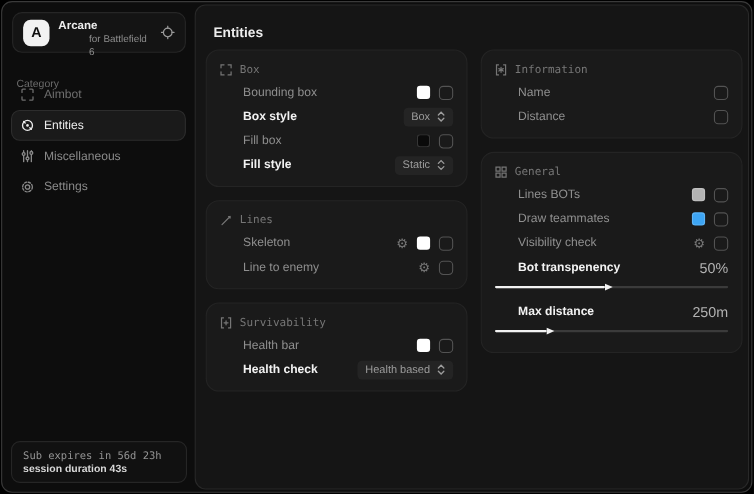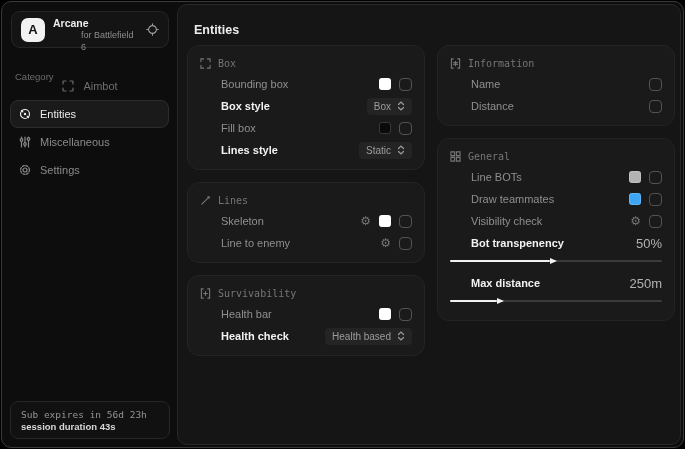--- a/index.html
+++ b/index.html
@@ -22,21 +22,21 @@
   .brand-text { flex:1; line-height:1.25;margin-top:11px; }
   .brand-name { font-size:10.5px; font-weight:700; color:#ededed; }
   .brand-sub { font-size:9px; color:#8d8d8d;padding-left:28px; }
   .brand-ico { color:#9a9a9a; display:flex; }
   .category { position:absolute; left:13px; top:56px; font-size:9.5px; color:#6c6c6c;margin-top:13px; }
   .nav { position:absolute; left:8px; top:70px; right:8px; }
   .nav-item {
     height:28px; display:flex; align-items:center; gap:9px; padding:0 7px;
     color:#8a8a8a; font-size:11px; border-radius:8px; border:1px solid transparent; cursor:pointer;
   }
-  .nav-item.dim { color:#6e6e6e;justify-content:center; }
+  .nav-item.dim { color:#6e6e6e; }
   .nav-item.active { background:#1a1a1a; border-color:#2d2d2d; color:#ececec; }
   .nav-item .nico { display:flex; width:13px; justify-content:center; color:inherit; }
   .subbox {
     position:absolute; left:8px; bottom:8px; width:160px; height:38px;
     border:1px solid #262626; border-radius:8px; background:#111;
     padding:4px 10px; display:flex; flex-direction:column; justify-content:center; gap:1px;
   }
   .sub-line1 { font-family:"DejaVu Sans Mono", monospace; font-size:9.5px; color:#949494; }
   .sub-line2 { font-size:9.5px; font-weight:700; color:#d9d9d9; }
   
@@ -179,21 +179,21 @@
             </span>
           </div>
           <div class="row">
             <span class="lbl">Fill box</span>
             <span class="ctrl">
               <span class="swatch" style="background-color: rgb(10, 10, 10);"></span>
               <span class="checkbox"></span>
             </span>
           </div>
           <div class="row">
-            <span class="lbl bright">Lines style</span>
+            <span class="lbl bright">Fill style</span>
             <span class="dropdown">
               <span>Static</span>
               <svg width="8" height="10" viewBox="0 0 8 10">
                   <path d="M1.5 3.5L4 1l2.5 2.5M1.5 6.5L4 9l2.5-2.5"></path>
                 </svg>
             </span>
           </div>
         </section>
 
         <section class="card">
@@ -271,21 +271,21 @@
         </section>
 
         <section class="card">
           <div class="card-head">
             <svg width="11" height="11" viewBox="0 0 12 12">
                 <path d="M1 1h4v4H1zM7 1h4v4H7zM1 7h4v4H1zM7 7h4v4H7z"></path>
               </svg>
             <span>General</span>
           </div>
           <div class="row">
-            <span class="lbl">Line BOTs</span>
+            <span class="lbl">Lines BOTs</span>
             <span class="ctrl">
               <span class="swatch" style="background-color: rgb(179, 179, 179);"></span>
               <span class="checkbox"></span>
             </span>
           </div>
           <div class="row">
             <span class="lbl">Draw teammates</span>
             <span class="ctrl">
               <span class="swatch" style="background-color: rgb(61, 165, 244);"></span>
               <span class="checkbox"></span>

